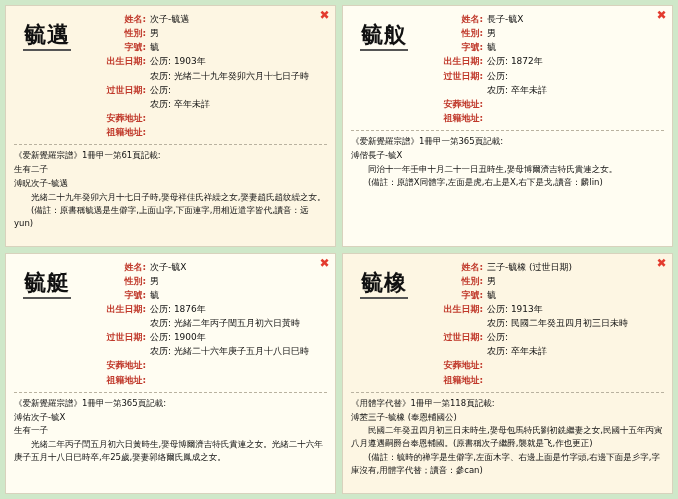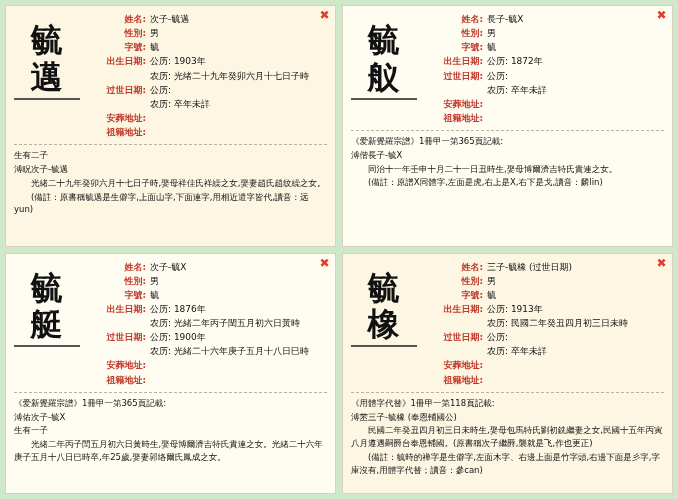--- a/index.html
+++ b/index.html
@@ -44,21 +44,21 @@
     gap:8px;
   }
   .namebox{
     width:66px;
     flex:0 0 66px;
     padding-top:10px;
     text-align:center;
   }
   .bigname{
     font-family:"DejaVu Serif","Liberation Serif",serif;
-    font-size:32px;
+    font-size:22px;
     font-weight:bold;
     color:#111;
     letter-spacing:1px;
     line-height:1.15;
     border-bottom:2px solid #555;
     display:inline-block;
     padding:0 1px 2px 1px;
   }
   table.fields{
     border-collapse:collapse;
@@ -136,20 +136,21 @@
         </tr>
         <tr>
           <td class="lbl">祖籍地址:</td>
           <td class="val"></td>
         </tr>
       </tbody>
         </table>
     </div>
     <div class="divider"></div>
     <div class="notes">
+      <p>《爱新覺羅宗譜》1冊甲一第61頁記載:</p>
       <p>生有二子</p>
       <p>溥眖次子-毓邁</p>
       <p>　　光緒二十九年癸卯六月十七日子時,娶母祥佳氏祥繰之女,娶妻趙氏趙纹繰之女。</p>
       <p>　　(備註：原書稱毓邁是生僻字,上面山字,下面連字,用相近遣字皆代,讀音：远yun)</p>
     </div>
   </div>
 
   <div class="card alt">
     <div class="close-icon">✖</div>
     <div class="top">

